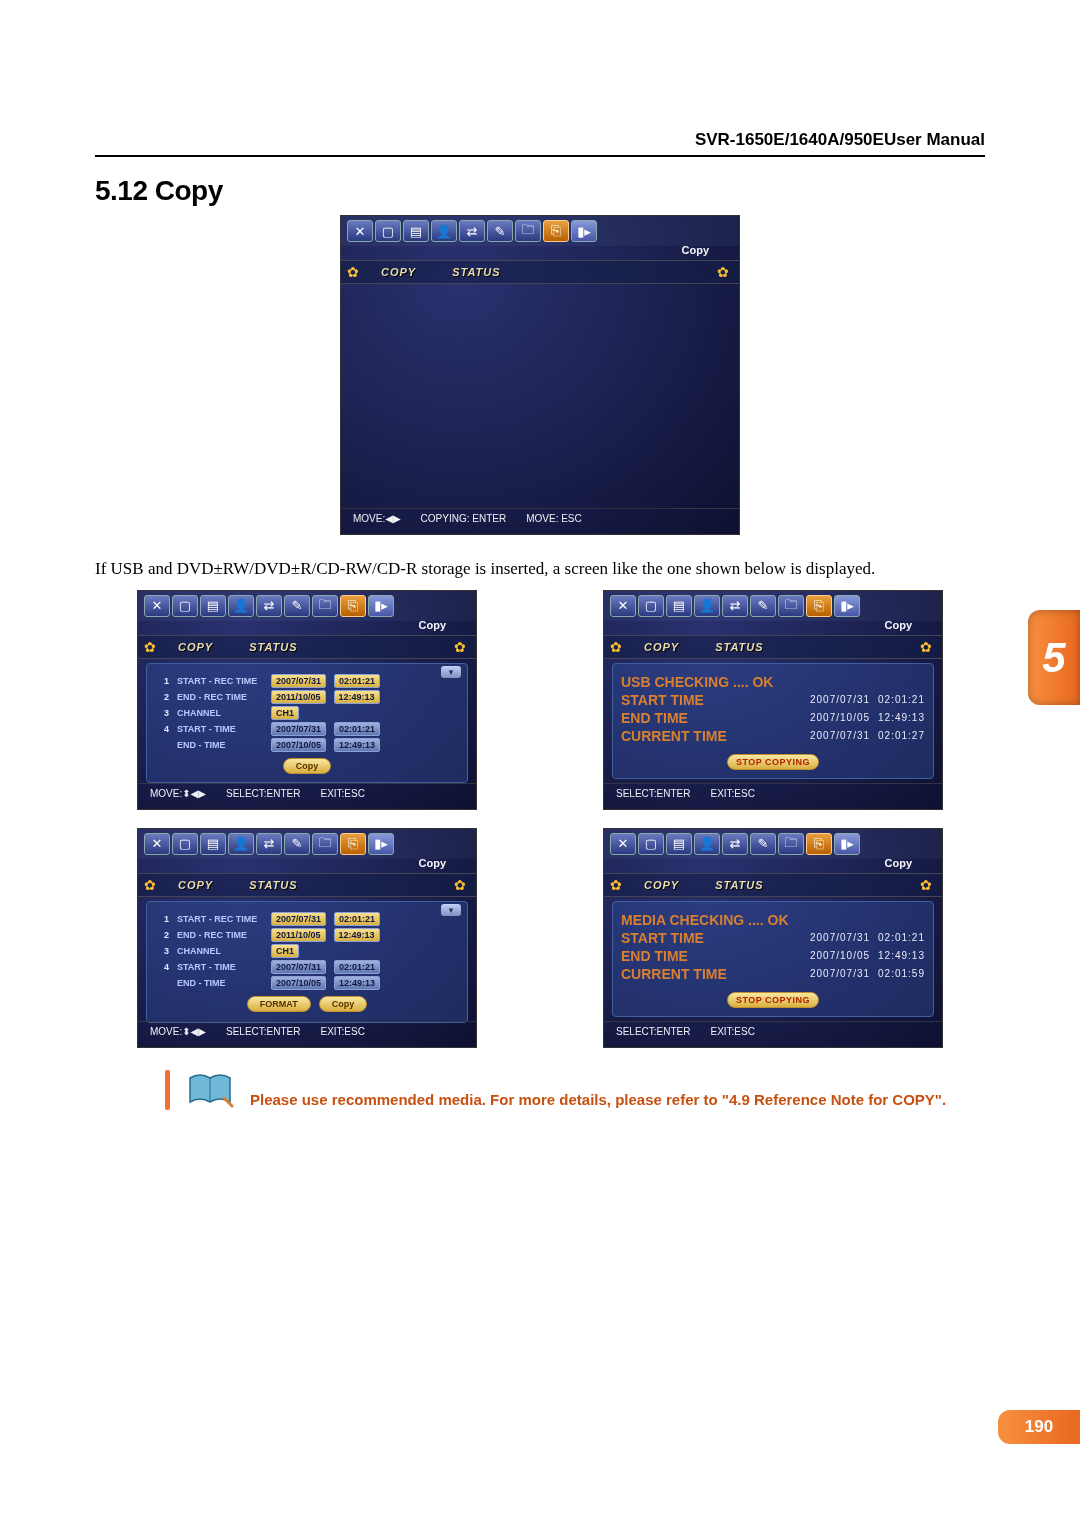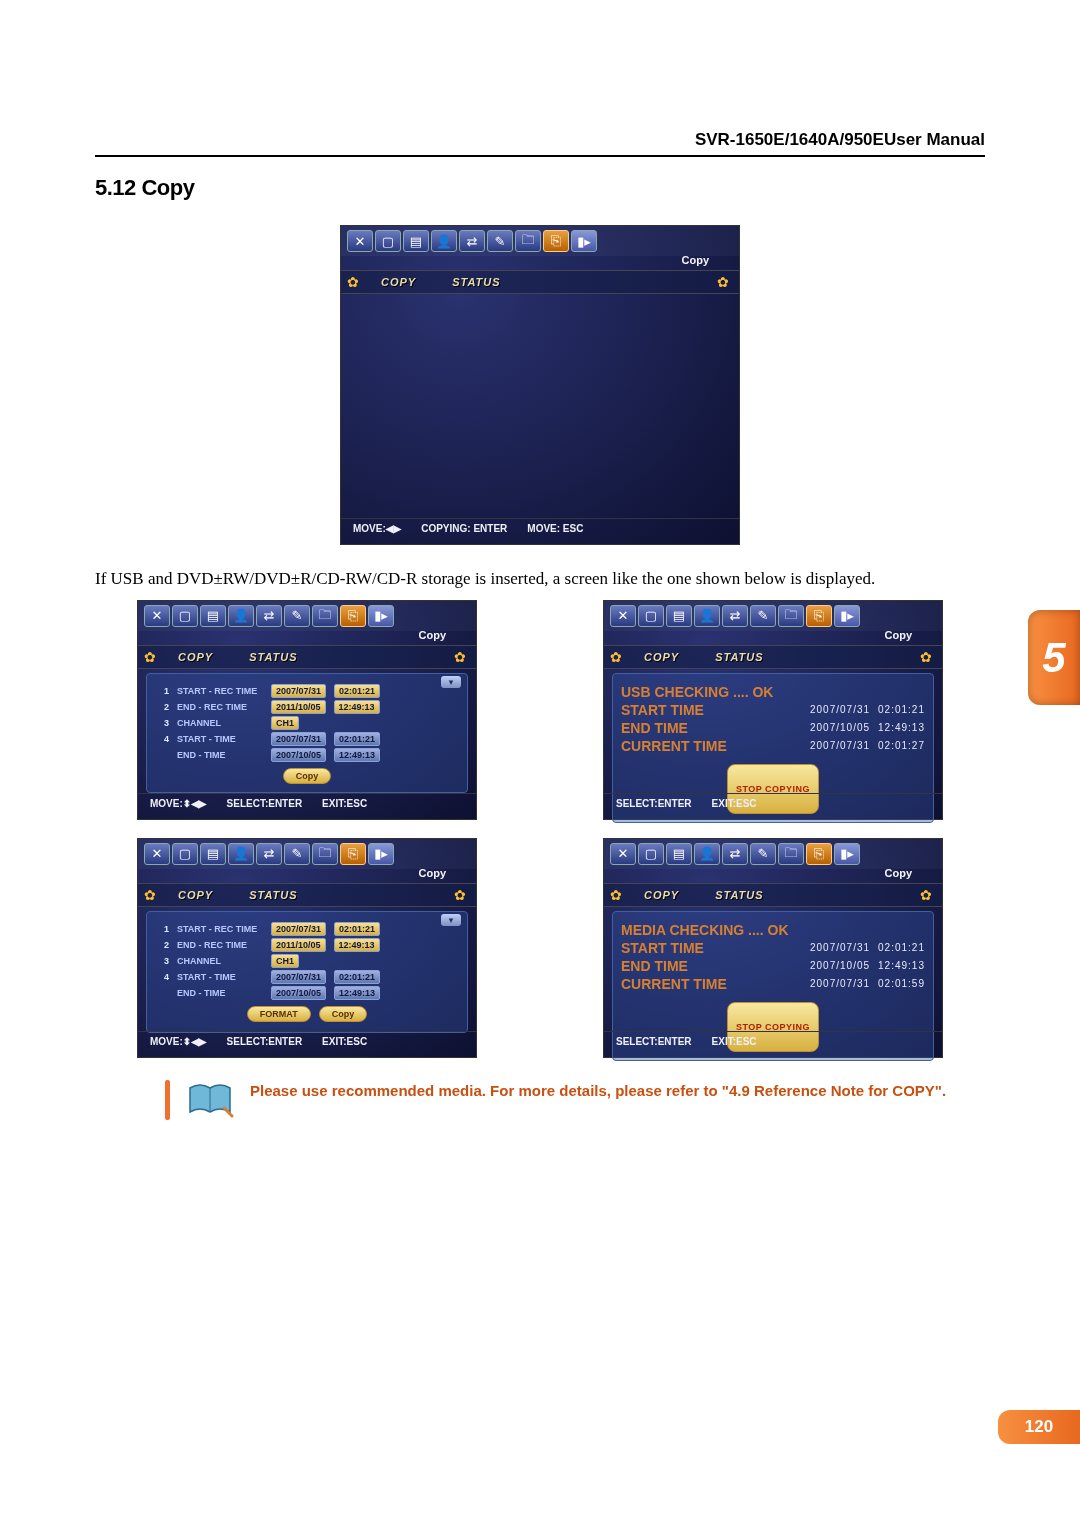--- a/index.html
+++ b/index.html
@@ -1,20 +1,20 @@
 <!DOCTYPE html>
 <html><head>
 <meta charset="utf-8">
 <style>
   * { margin: 0; padding: 0; box-sizing: border-box; }
   body { font-family: Georgia, 'Times New Roman', serif; background: #fff; width: 1080px; height: 1514px; position: relative; }
   .page { padding: 120px 95px 70px 95px; position: relative; height: 100%; }
   .header-right { position: absolute; top: 130px; right: 95px; font-family: Verdana, Arial, sans-serif; font-weight: bold; font-size: 17px; color: #000; }
   .hr { position: absolute; top: 155px; left: 95px; right: 95px; border-top: 2px solid #000; }
-  .section-title { font-family: Verdana, Arial, sans-serif; font-weight: 900; font-size: 22px; margin-top: 55px; margin-bottom: 24px; letter-spacing: -0.5px; }
+  .section-title { font-family: Verdana, Arial, sans-serif; font-weight: 900; font-size: 28px; margin-top: 55px; margin-bottom: 8px; letter-spacing: -0.5px; }
   .body-text { font-size: 17px; line-height: 1.45; text-align: justify; margin-bottom: 8px; }
   .center-shot { display: flex; justify-content: center; margin: 6px 0 22px 0; }
   .dvr-shot { background: radial-gradient(ellipse at 30% 20%, #2a3270, #0d1030); border: 1px solid #333; color: #e8e8f8; font-family: Verdana, Arial, sans-serif; font-size: 11px; position: relative; }
   .shot-lg { width: 400px; height: 320px; }
   .shot-sm { width: 340px; height: 220px; }
   .toolbar { display: flex; gap: 2px; padding: 4px 6px; background: rgba(200,210,255,0.05); align-items: center; }
   .tool-icon { width: 26px; height: 22px; background: linear-gradient(#6a7ac0, #2a3a80); border: 1px solid #8aa; border-radius: 3px; display: flex; align-items: center; justify-content: center; font-size: 13px; color: #fff; }
   .tool-icon.hi { background: linear-gradient(#e8a040, #b86000); border-color: #fc8; }
   .tool-icon.pl { background: linear-gradient(#8898d8, #4858a8); }
   .tb-label { position: absolute; right: 30px; top: 28px; font-size: 11px; font-weight: bold; color: #f5f5fa; }
@@ -24,26 +24,26 @@
   .tab.em { font-style: italic; }
   .field-area { padding: 8px 10px; font-size: 10px; color: #c8d0f0; }
   .field-area.hl { background: rgba(50,80,160,0.4); border: 1px solid #4060a0; border-radius: 4px; margin: 4px 8px; padding: 8px; }
   .row { display: flex; align-items: center; margin: 2px 0; gap: 8px; }
   .lbl { width: 86px; color: #b8c8ff; font-weight: bold; font-size: 9px; }
   .lbl-status { color: #d88030; font-weight: bold; font-size: 14px; }
   .val-box { background: linear-gradient(#a0b0e0, #6078b0); color: #101840; border-radius: 2px; padding: 1px 4px; font-weight: bold; font-size: 9px; border: 1px solid #8aa0d8; white-space: nowrap; }
   .val-box.yl { background: linear-gradient(#f8e090, #d8b040); }
   .val-plain { color: #e8e8f8; font-size: 10px; letter-spacing: 1px; }
   .btn-copy { display: inline-block; background: linear-gradient(#f8e8a0, #d8b040); color: #5a3000; font-weight: bold; font-size: 9px; padding: 2px 12px; border-radius: 8px; border: 1px solid #c09030; margin-top: 4px; }
-  .btn-stop { display: inline-block; background: linear-gradient(#f8e8a0, #d8b040); color: #b02000; font-weight: bold; font-size: 9px; padding: 19px 8px; border-radius: 8px; border: 1px solid #c09030; margin-top: 8px; letter-spacing: 0.5px; }
-  .bottom-bar { position: absolute; bottom: 6px; left: 0; right: 0; display: flex; gap: 20px; padding: 4px 12px; color: #f0f0f8; font-weight: bold; font-size: 10px; border-top: 1px solid #334; }
+  .btn-stop { display: inline-block; background: linear-gradient(#f8e8a0, #d8b040); color: #b02000; font-weight: bold; font-size: 9px; padding: 2px 8px; border-radius: 8px; border: 1px solid #c09030; margin-top: 8px; letter-spacing: 0.5px; }
+  .bottom-bar { position: absolute; bottom: 6px; left: 0; right: 0; display: flex; gap: 20px; padding: 4px 12px; color: #f0f0f8; font-weight: normal; font-size: 10px; border-top: 1px solid #334; }
   .shot-grid { display: grid; grid-template-columns: 1fr 1fr; gap: 18px 42px; justify-items: center; margin: 8px 0 22px 0; }
   .checklist { margin: 10px 0 20px 70px; font-size: 17px; }
   .check { margin-right: 16px; font-size: 18px; }
-  .note-box { display: flex; align-items: flex-start; margin-left: 70px; margin-right: 20px; gap: 14px; margin-top: 20px; }
+  .note-box { display: flex; align-items: flex-end; margin-left: 70px; margin-right: 20px; gap: 14px; margin-top: 20px; }
   .note-bar { width: 5px; background: #f07030; align-self: stretch; border-radius: 2px; }
   .note-icon { width: 52px; height: 40px; flex-shrink: 0; display: flex; align-items: center; justify-content: center; }
   .note-text { font-family: Verdana, Arial, sans-serif; font-weight: bold; font-size: 15px; color: #c85010; line-height: 1.4; }
   .side-tab { position: absolute; right: 0; top: 610px; width: 52px; height: 95px; background: linear-gradient(to left, #e86820, #f89040); border-radius: 12px 0 0 12px; display: flex; align-items: center; justify-content: center; color: #fff; font-family: Verdana, sans-serif; font-weight: 900; font-size: 42px; font-style: italic; box-shadow: inset 0 0 8px rgba(0,0,0,0.3); }
   .page-num-box { position: absolute; right: 0; bottom: 70px; width: 82px; height: 34px; background: linear-gradient(to left, #e86820, #f89040); border-radius: 12px 0 0 12px; display: flex; align-items: center; justify-content: center; color: #fff; font-family: Verdana, sans-serif; font-weight: bold; font-size: 17px; }
   .dropdown-hint { position: absolute; top: 2px; right: 6px; width: 20px; height: 12px; background: linear-gradient(#c0d0f8,#8090c0); border-radius: 3px; font-size: 9px; color: #203060; text-align: center; line-height: 12px; }
   .mini-num { width: 14px; color: #e0e8ff; font-weight: bold; font-size: 9px; text-align: right; }
 </style>
 </head>
 <body>
@@ -313,14 +313,14 @@
     </div>
     <div class="note-text">Please use recommended media. For more details, please refer to "4.9 Reference Note for COPY".</div>
   </div>
 
 </div>
 
 <div class="side-tab">
     <span>5</span>
   </div>
 <div class="page-num-box">
-    <span>120</span>
+    <span>190</span>
   </div>
 
 </body></html>

